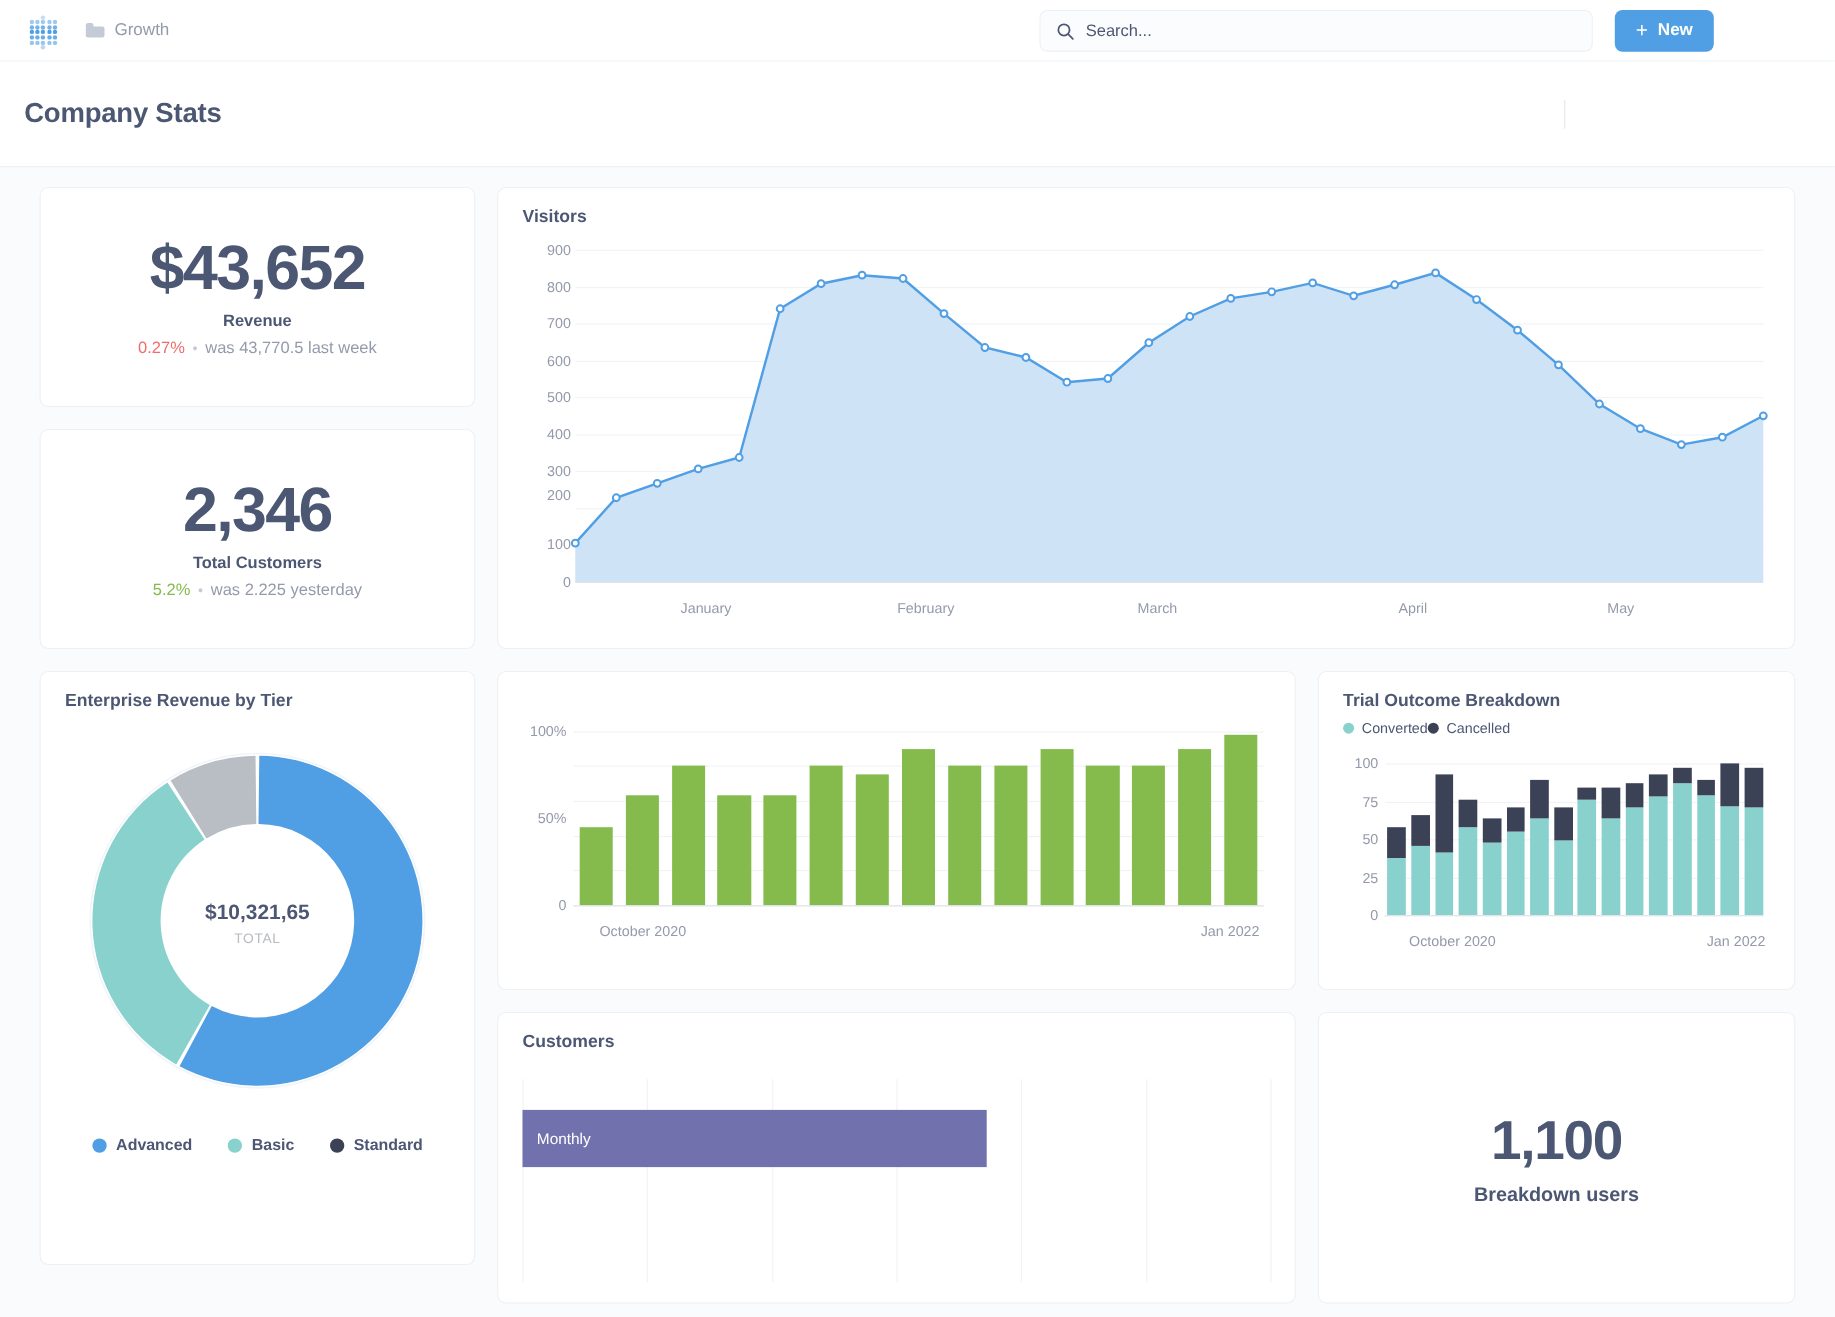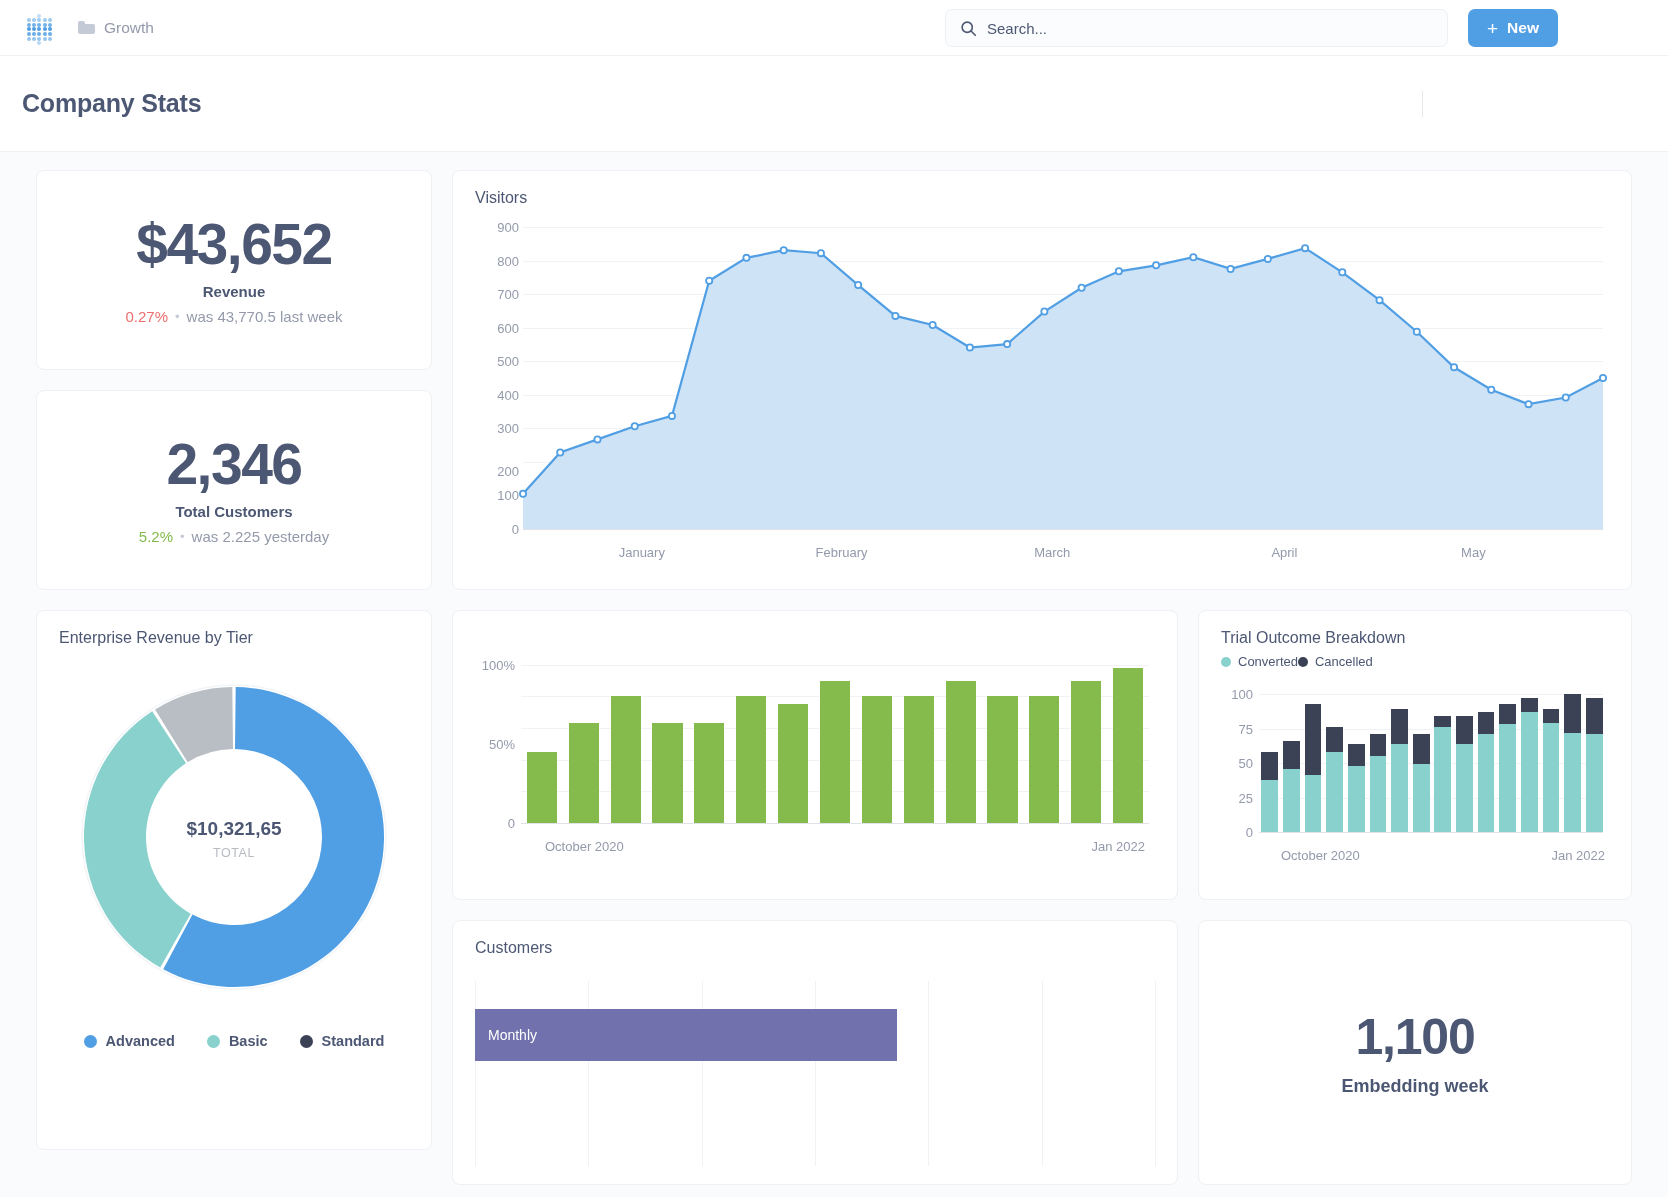--- a/index.html
+++ b/index.html
@@ -80,21 +80,21 @@
   }
   .scalar-value { font-size: 57px; font-weight: 700; color: #4c5773; letter-spacing: -1.5px; line-height: 1.05; }
   .scalar-title { font-size: 15px; font-weight: 700; color: #4c5773; }
   .scalar-change { font-size: 15px; color: #949aab; display: flex; align-items: center; gap: 7px; }
   .pct-down { color: #ed6e6e; font-weight: 400; }
   .pct-up { color: #84bb4c; font-weight: 400; }
   .dot-sep { color: #c5cbd6; font-size: 13px; }
 
   
   .visitors-card { flex: 1; height: 420px; padding: 18px 22px 10px 22px; position: relative; }
-  .card-title { font-size: 16px; font-weight: 400; color: #4c5773; }
+  .card-title { font-size: 16px; font-weight: 700; color: #4c5773; }
   .chart-area { position: relative; width: 100%; height: 350px; margin-top: 12px; }
   .y-tick {
     position: absolute; right: calc(100% - 44px); font-size: 13px; color: #949aab;
     transform: translateY(-50%); text-align: right; width: 40px;
   }
   .gridline { position: absolute; left: 48px; right: 6px; height: 1px; background: #f0f2f5; }
   .axis-base { position: absolute; left: 48px; right: 6px; height: 1px; background: #dfe3e8; }
   .x-label { position: absolute; font-size: 13px; color: #949aab; transform: translateX(-50%); }
 
   
@@ -213,21 +213,21 @@
     </div>
 
     <div class="card visitors-card">
       <div class="card-title">Visitors</div>
       <div class="chart-area" id="visitors-chart">
           <div class="gridline" style="top: 310px;"></div>
           <div class="y-tick" style="top: 310px;">0</div>
           <div class="gridline" style="top: 276.444px;"></div>
           <div class="y-tick" style="top: 276.444px;">100</div>
           <div class="gridline" style="top: 242.889px;"></div>
-          <div class="y-tick" style="top: 252px;">200</div>
+          <div class="y-tick" style="top: 231px;">200</div>
           <div class="gridline" style="top: 209.333px;"></div>
           <div class="y-tick" style="top: 209.333px;">300</div>
           <div class="gridline" style="top: 175.778px;"></div>
           <div class="y-tick" style="top: 175.778px;">400</div>
           <div class="gridline" style="top: 142.222px;"></div>
           <div class="y-tick" style="top: 142.222px;">500</div>
           <div class="gridline" style="top: 108.667px;"></div>
           <div class="y-tick" style="top: 108.667px;">600</div>
           <div class="gridline" style="top: 75.1111px;"></div>
           <div class="y-tick" style="top: 75.1111px;">700</div>
@@ -418,18 +418,18 @@
               <div class="vgrid" style="left: 566.667px;"></div>
               <div class="vgrid" style="left: 680px;"></div>
               <div class="hbar" style="top: 28px; height: 52px; width: 421.6px; background: rgb(113, 114, 173);">
                 <span class="hbar-label">Monthly</span>
               </div>
             </div>
         </div>
 
         <div class="card embed-card">
           <div class="embed-value">1,100</div>
-          <div class="embed-label">Embedding week</div>
+          <div class="embed-label">Breakdown users</div>
         </div>
       </div>
     </div>
   </div>
 </div>
 
 </body></html>

